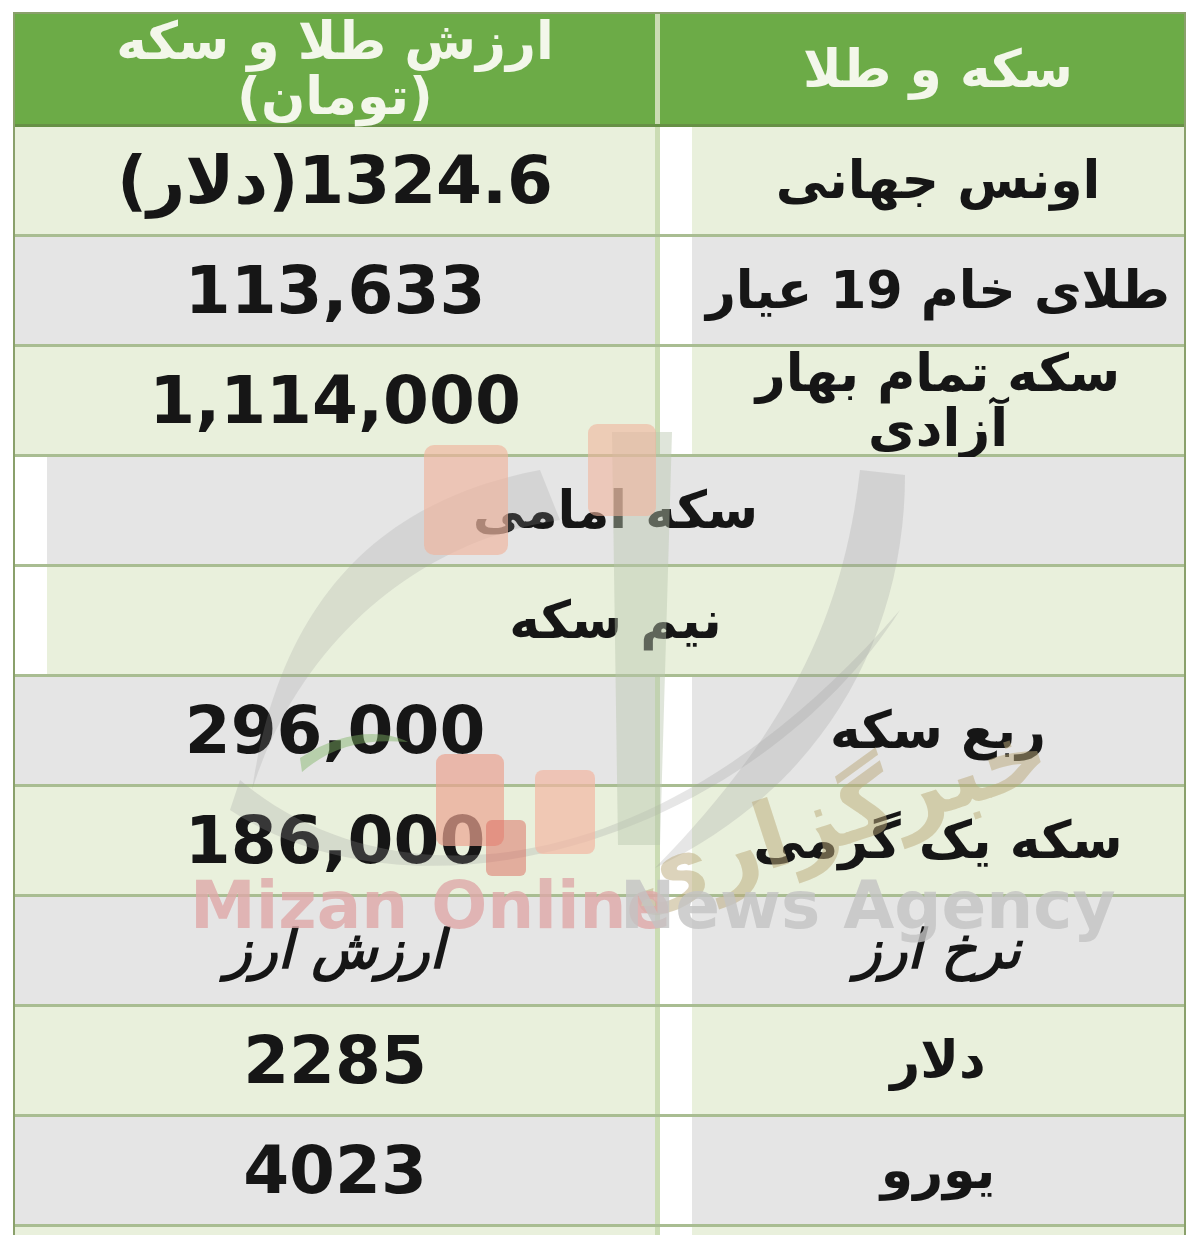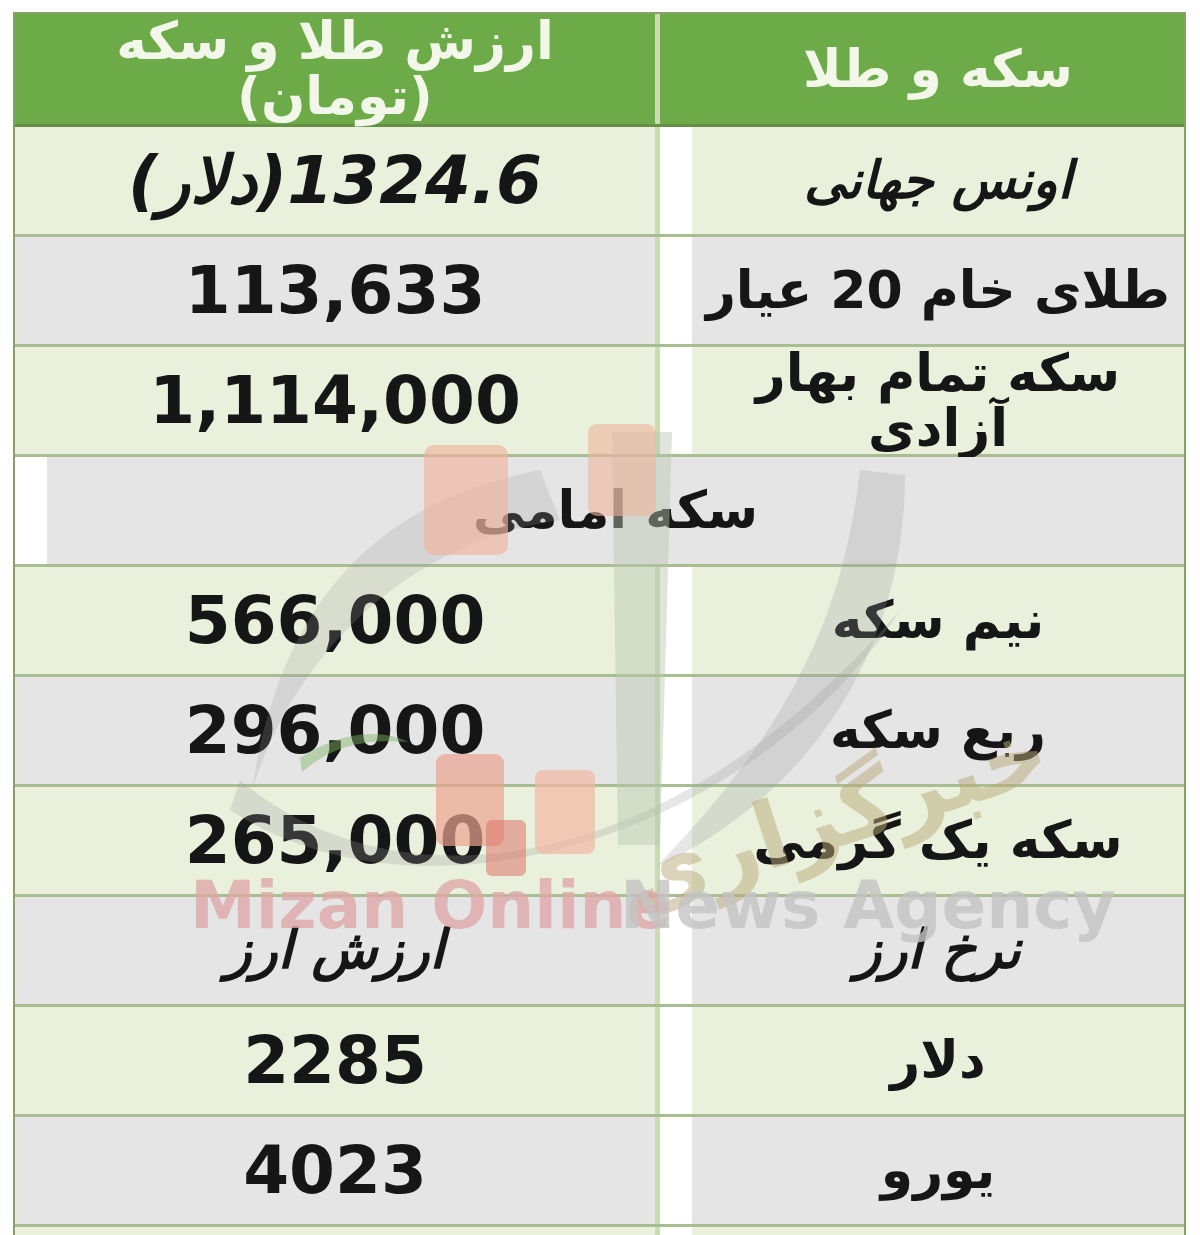--- a/index.html
+++ b/index.html
@@ -6,21 +6,21 @@
   body{
     width:1200px;height:1235px;position:relative;overflow:hidden;
     background:#ffffff;font-family:"DejaVu Sans","Liberation Sans",sans-serif;
   }
   .tbl{
     position:absolute;left:13px;top:12px;width:1173px;
     border:2px solid #8aa06b;background:#ffffff;box-sizing:border-box;
   }
   .row{display:flex;border-top:3px solid #a9bd92;}
   .row.header{border-top:none;border-bottom:3px solid #679046;background:#6cab47;height:110px;}
-  .row.first{border-top:none;font-style:italic;}
+  .row.first{border-top:none;}
   .row.data{height:107px;}
   .row.partial{height:40px;}
   .td{
     display:flex;align-items:center;justify-content:center;
     box-sizing:border-box;text-align:center;line-height:1.05;
   }
   .td.value{flex:0 0 645px;border-right:5px solid #cbdcb4;
     font-size:66px;font-weight:bold;color:#161616;}
   .td.name{flex:1 1 auto;font-size:52px;font-weight:bold;color:#161616;padding:0 0;margin-left:32px;}
   .row.header .td.value,.row.header .td.name{
@@ -40,44 +40,43 @@
     <div class="td name" dir="rtl">سکه و طلا</div>
   </div>
 
   <div class="row data first alt">
     <div class="td value" dir="rtl">1324.6(دلار)</div>
     <div class="td name" dir="rtl">اونس جهانی</div>
   </div>
 
   <div class="row data plain">
     <div class="td value" dir="rtl">113,633</div>
-    <div class="td name" dir="rtl">طلای خام 20 عیار</div>
+    <div class="td name" dir="rtl">طلای خام 19 عیار</div>
   </div>
 
   <div class="row data alt">
     <div class="td value" dir="rtl">1,114,000</div>
     <div class="td name" dir="rtl">سکه تمام بهار آزادی</div>
   </div>
 
   <div class="row data plain">
     <div class="td name" dir="rtl">سکه امامی</div>
   </div>
 
   <div class="row data alt">
-    <div class="td value" dir="rtl">566,000</div>
     <div class="td name" dir="rtl">نیم سکه</div>
   </div>
 
   <div class="row data plain">
     <div class="td value" dir="rtl">296,000</div>
     <div class="td name" dir="rtl">ربع سکه</div>
   </div>
 
   <div class="row data alt">
-    <div class="td value" dir="rtl">265,000</div>
+    <div class="td value" dir="rtl">186,000</div>
     <div class="td name" dir="rtl">سکه یک گرمی</div>
   </div>
 
   <div class="row data plain section">
     <div class="td value" dir="rtl">ارزش ارز</div>
     <div class="td name" dir="rtl">نرخ ارز</div>
   </div>
 
   <div class="row data alt">
     <div class="td value" dir="rtl">2285</div>

